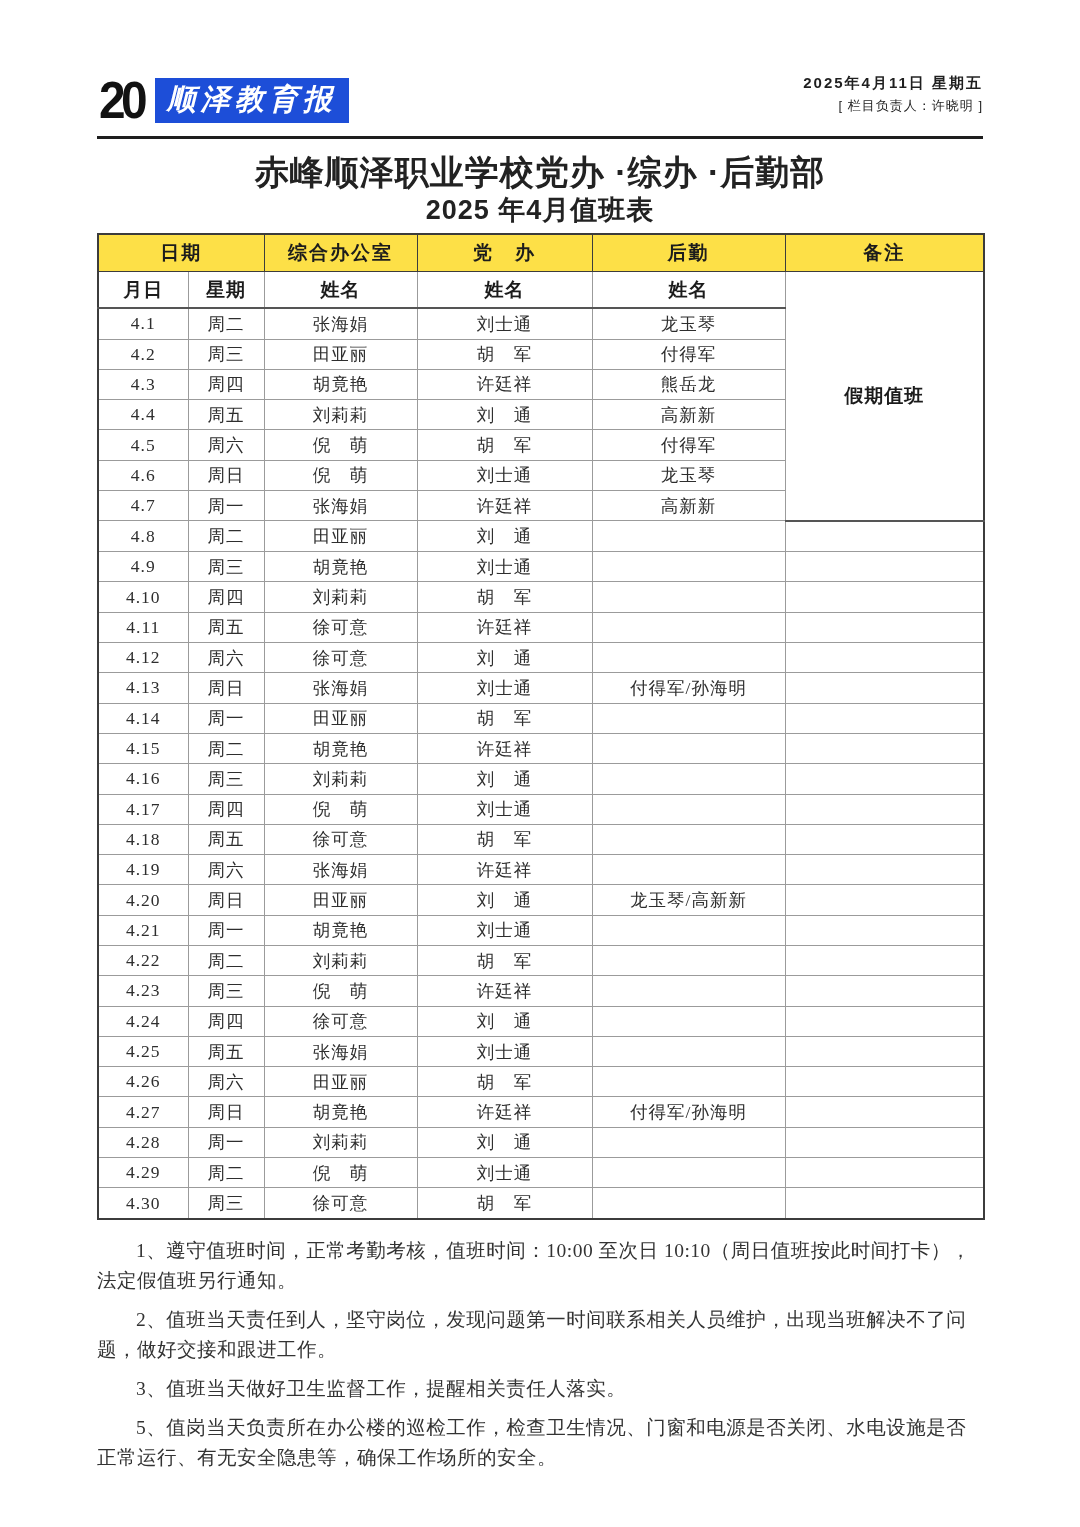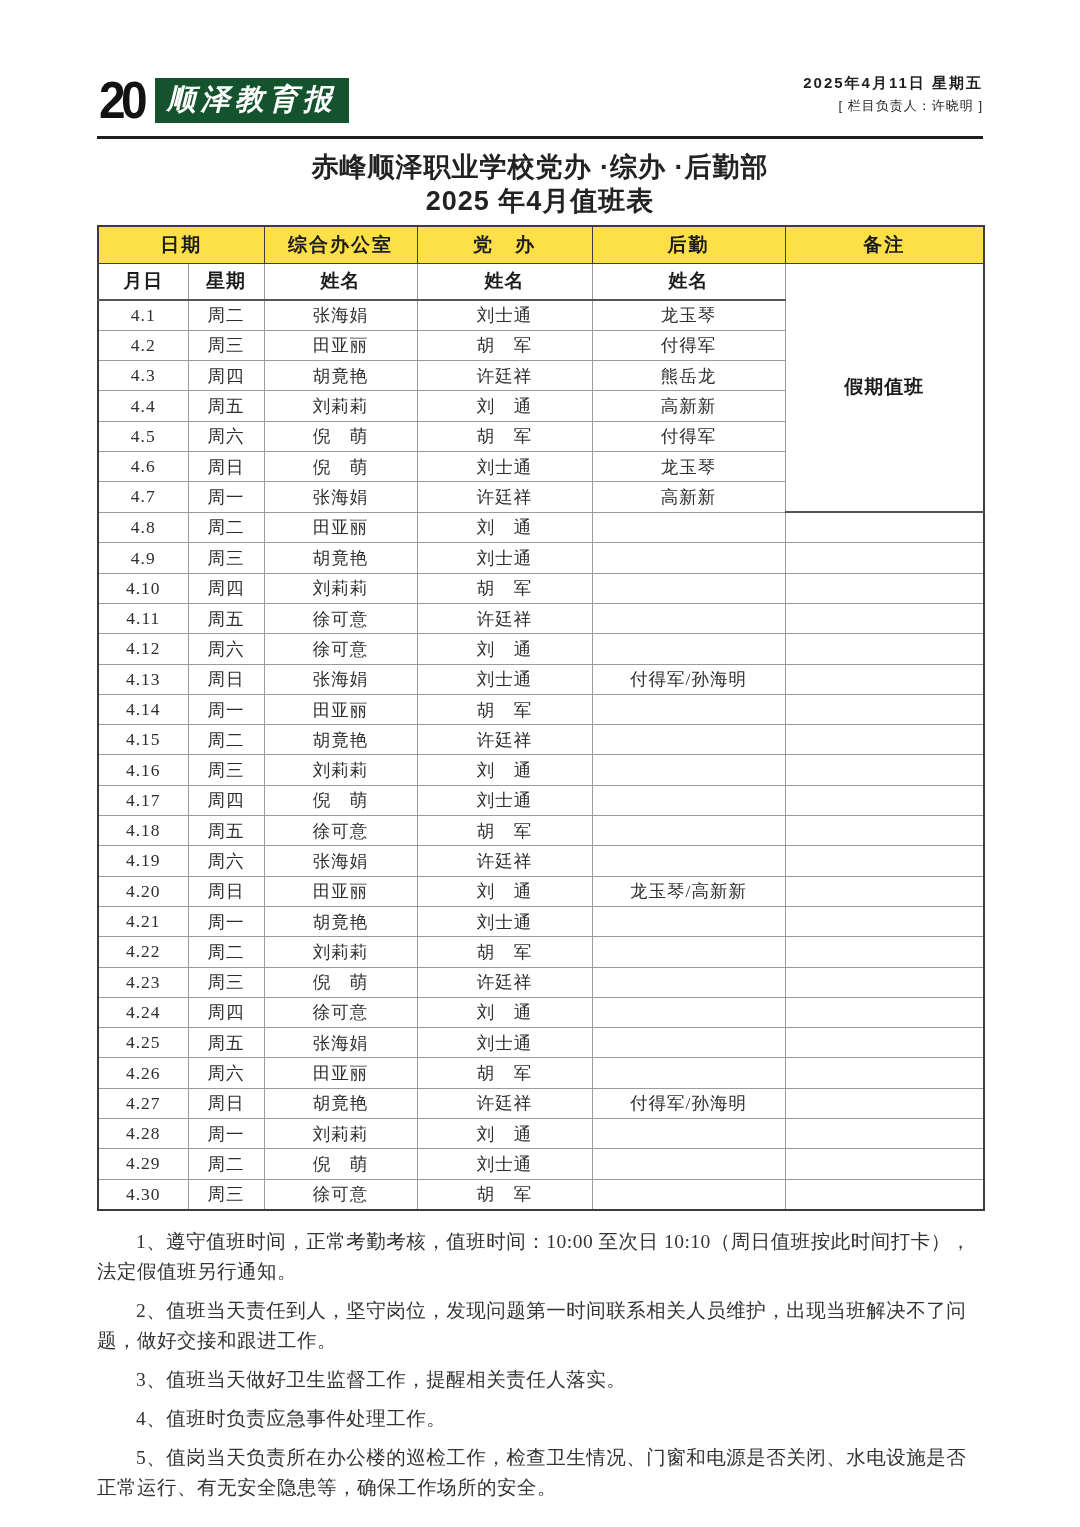--- a/index.html
+++ b/index.html
@@ -29,21 +29,21 @@
     font-family:"Liberation Sans", sans-serif;
     font-weight:800;
     font-size:52px;
     letter-spacing:-5px;
     color:#121212;
     line-height:1;
     margin-right:10px;
     transform:scaleX(.92);
   }
   .brand-box{
-    background:#14532d;
+    background:#1d4ed8;
     color:#ffffff;
     font-family:"DejaVu Serif", serif;
     font-style:italic;
     font-weight:bold;
     font-size:29px;
     letter-spacing:5px;
     padding:7px 12px 9px 12px;
     line-height:1;
     white-space:nowrap;
   }
@@ -81,21 +81,21 @@
   }
   
   .doc-title{
     text-align:center;
     font-family:"Liberation Sans", sans-serif;
     font-weight:700;
     color:#222222;
     margin-top:12px;
     line-height:1.25;
   }
-  .doc-title .t1{font-size:27px;letter-spacing:1px;}
+  .doc-title .t1{font-size:34px;letter-spacing:1px;}
   .doc-title .t2{font-size:27px;letter-spacing:1px;}
   
   table.duty{
     width:886px;
     border-collapse:collapse;
     margin-top:6px;
     table-layout:fixed;
   }
   table.duty th, table.duty td{
     border:1px solid #9b9b9b;
@@ -436,18 +436,17 @@
           <td></td>
         </tr>
       </tbody>
   </table>
 
   <div class="reqs">
     <div>
         <p class="req-item">1、遵守值班时间，正常考勤考核，值班时间：10:00 至次日 10:10（周日值班按此时间打卡），法定假值班另行通知。</p>
         <p class="req-item">2、值班当天责任到人，坚守岗位，发现问题第一时间联系相关人员维护，出现当班解决不了问题，做好交接和跟进工作。</p>
         <p class="req-item">3、值班当天做好卫生监督工作，提醒相关责任人落实。</p>
-        <p class="req-item">4、值班时负责应急事件处理工作。</p>
         <p class="req-item">5、值岗当天负责所在办公楼的巡检工作，检查卫生情况、门窗和电源是否关闭、水电设施是否正常运行、有无安全隐患等，确保工作场所的安全。</p>
       </div>
   </div>
 
 </div>
 
 </body></html>

